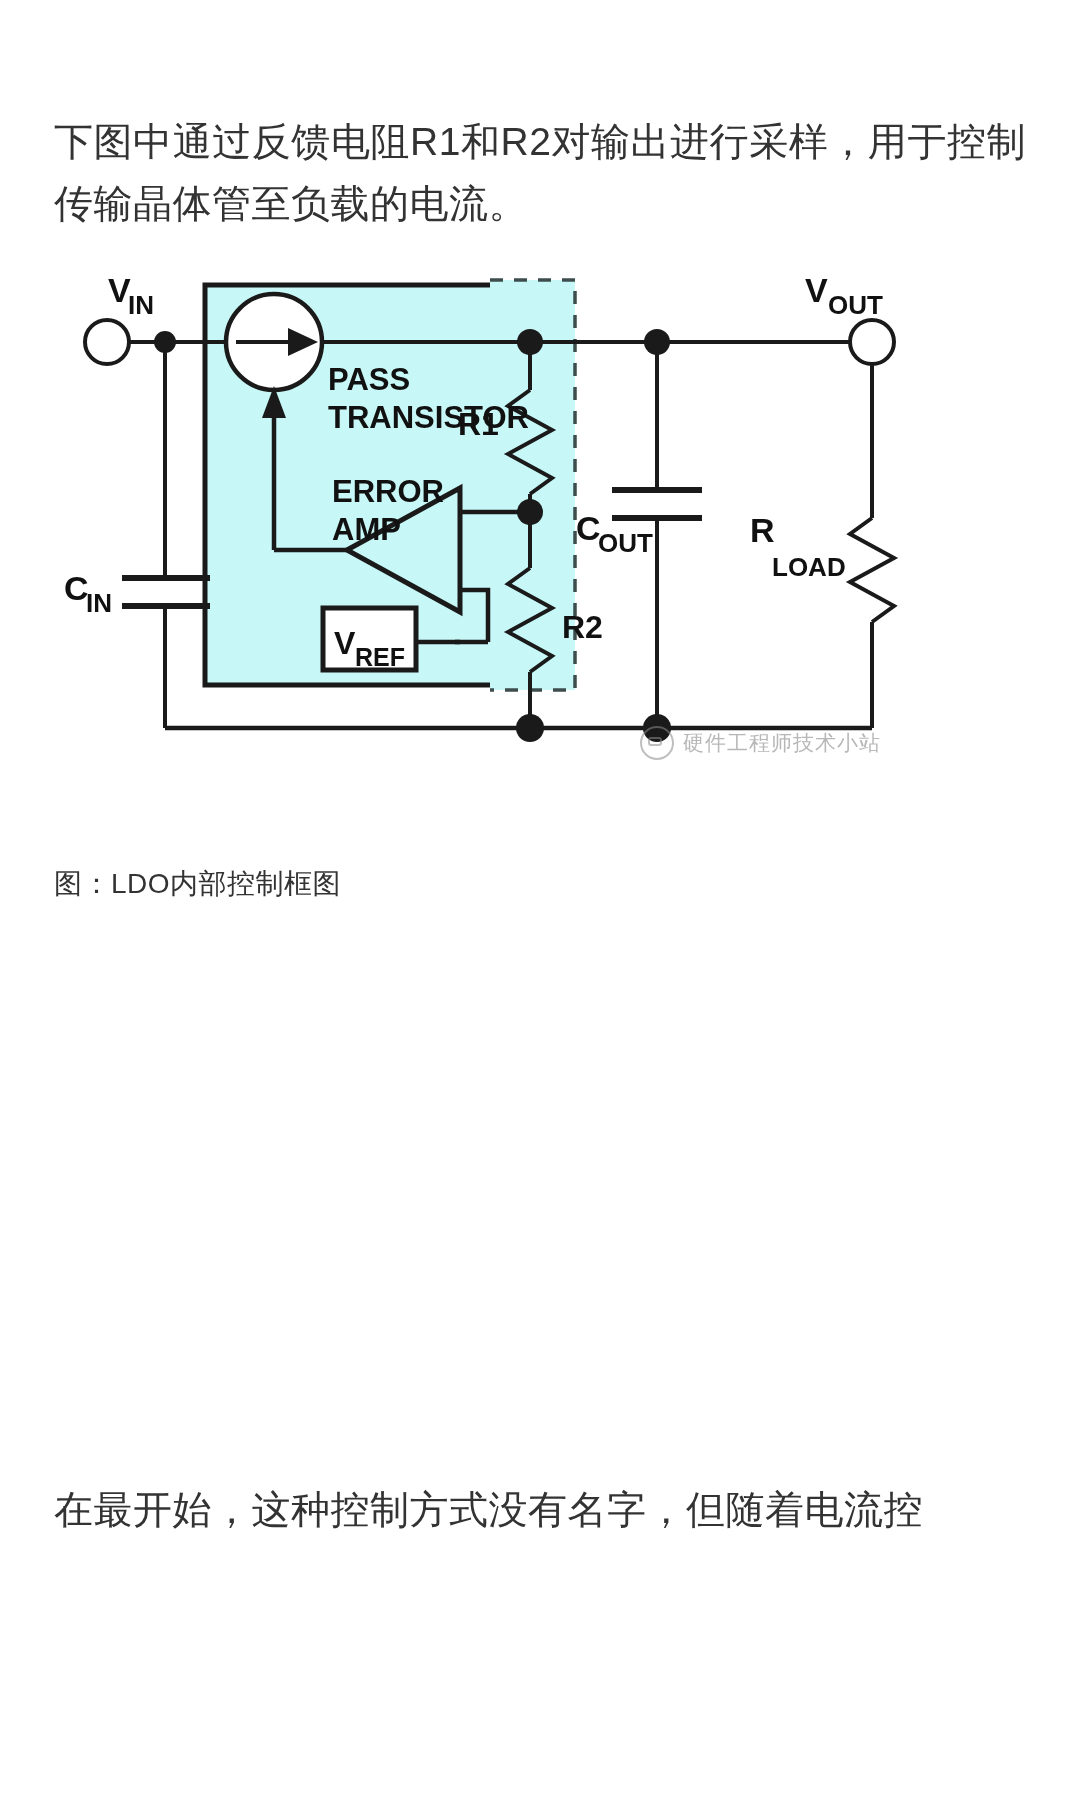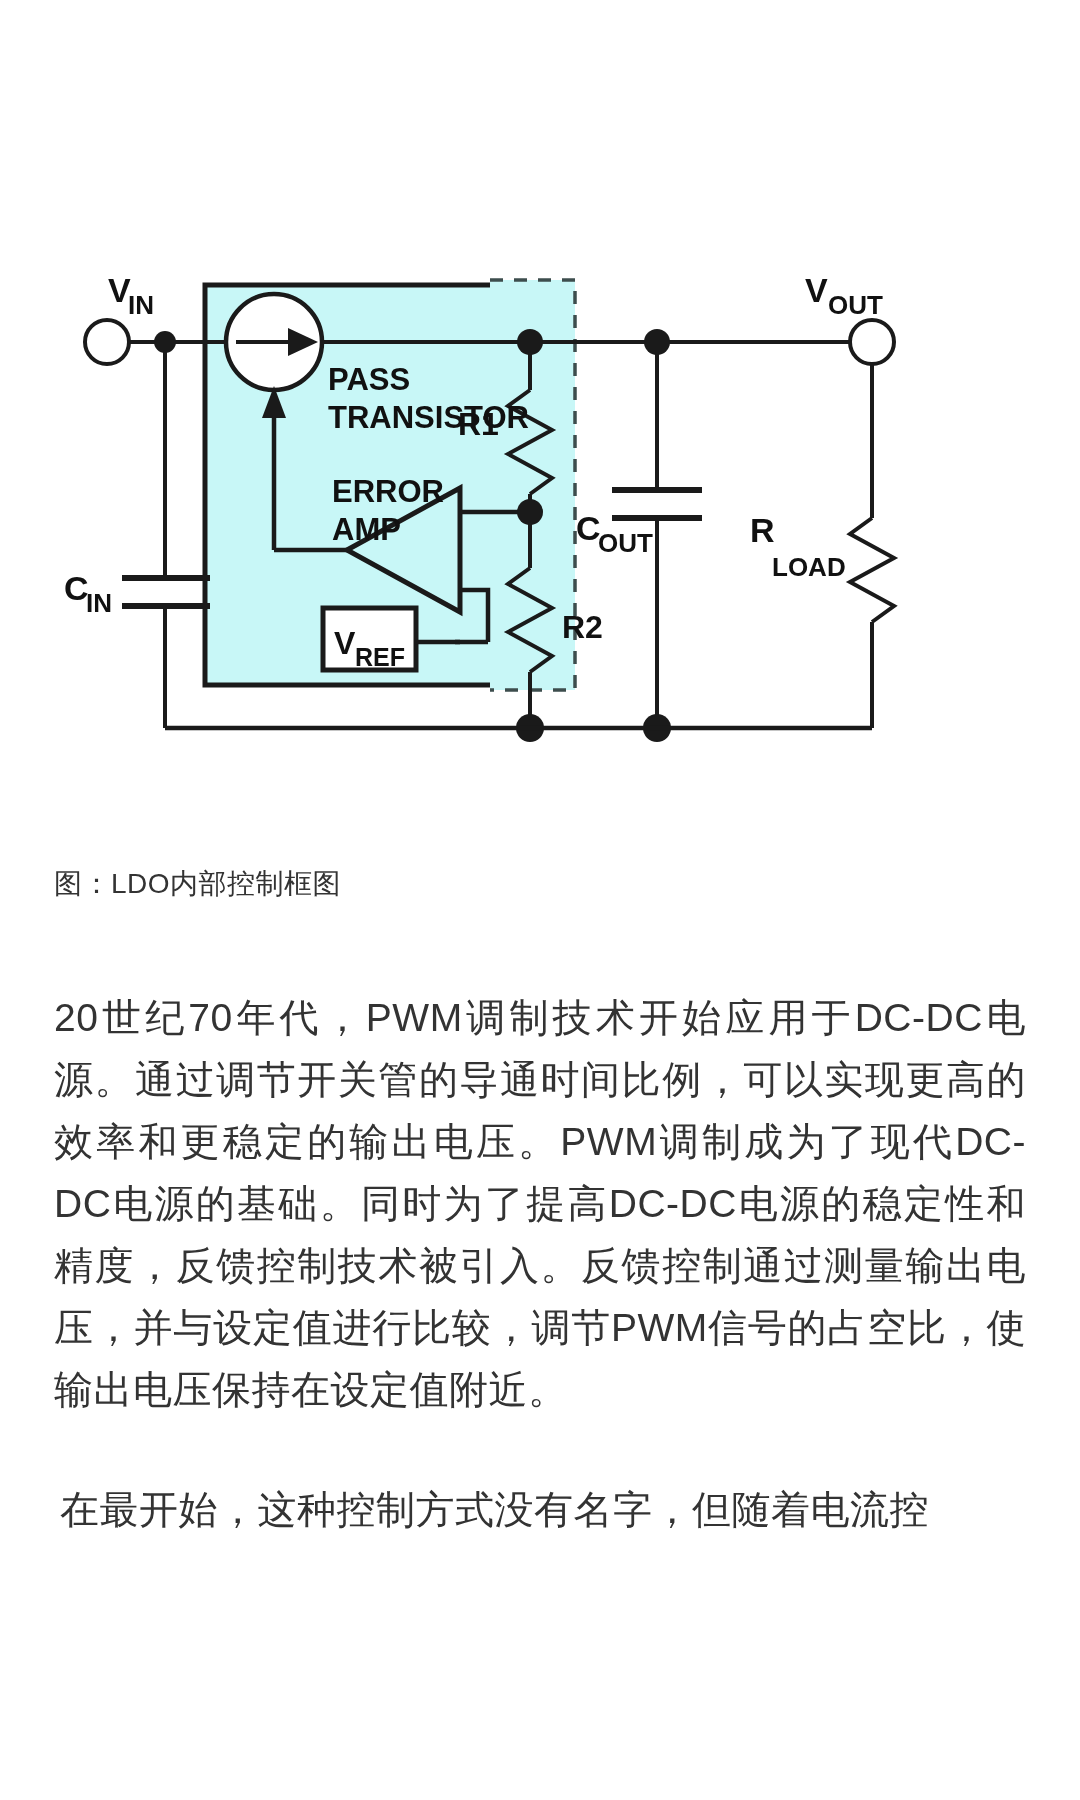--- a/index.html
+++ b/index.html
@@ -12,21 +12,21 @@
 
   .para{
     position:absolute;left:54px;right:54px;
     font-size:39px;line-height:62px;
     color:#333333;letter-spacing:0.5px;
     text-align:justify;
   }
   #para-intro{top:72px;}
   #fig-caption{top:828px;font-size:28px;line-height:56px;}
   #para-pwm{top:948px;}
-  #para-last{top:1440px;margin-left:6px;}
+  #para-last{top:1440px;}
 
   
   .figure{position:absolute;left:60px;top:250px;width:900px;height:540px;}
   .fig-svg{display:block;width:900px;height:540px;}
 
   
   .watermark{
     position:absolute;left:640px;top:726px;
     display:flex;align-items:center;gap:9px;
     opacity:.55;
@@ -40,20 +40,21 @@
     width:14px;height:9px;border:2px solid #8b8b8b;
     border-radius:3px;box-sizing:border-box;
   }
   .wm-text{font-size:21px;color:#7d7d7d;letter-spacing:1px;white-space:nowrap;}
 </style>
 </head>
 <body>
 
 <div class="page">
 
+  <p class="para" id="para-intro">下图中通过反馈电阻R1和R2对输出进行采样，用于控制传输晶体管至负载的电流。</p>
 
   <div class="figure">
     <svg class="fig-svg" viewBox="0 0 900 540">
 
       <rect x="145" y="35" width="345" height="400" fill="#c8f7f7" stroke="#1a1a1a" stroke-width="5"></rect>
 
       <rect x="430" y="30" width="85" height="410" fill="#c8f7f7" stroke="none"></rect>
       <path d="M430 30 H515 V440 H430" fill="none" stroke="#3d4d4d" stroke-width="3.5" stroke-dasharray="13 11"></path>
 
       <line x1="66" y1="92" x2="190" y2="92" stroke="#1a1a1a" stroke-width="4"></line>
@@ -135,20 +136,23 @@
 
       <text x="274" y="404" font-family="Liberation Sans, sans-serif" font-size="32" font-weight="bold" fill="#111" text-anchor="start">V</text>
       <text x="295" y="416" font-family="Liberation Sans, sans-serif" font-size="25" font-weight="bold" fill="#111" text-anchor="start">REF</text>
 
       <text x="398" y="185" font-family="Liberation Sans, sans-serif" font-size="32" font-weight="bold" fill="#111" text-anchor="start">R1</text>
       <text x="502" y="388" font-family="Liberation Sans, sans-serif" font-size="32" font-weight="bold" fill="#111" text-anchor="start">R2</text>
 
     </svg>
   </div>
 
+  <div class="watermark">
+    <span class="wm-logo"></span>
+    <span class="wm-text">硬件工程师技术小站</span>
+  </div>
 
   <p class="para" id="fig-caption">图：LDO内部控制框图</p>
 
-  <p class="para" id="para-pwm">20世纪70年代，PWM调制技术开始应用于DC-DC电源。通过调节开关管的导通时间比例，可以实现更高的效率和更稳定的输出电压。PWM调制成为了现代DC-DC电源的基础。同时为了提高DC-DC电源的稳定性和精度，反馈控制技术被引入。反馈控制通过测量输出电压，并与设定值进行比较，调节PWM信号的占空比，使输出电压保持在设定值附近。</p>
 
   <p class="para" id="para-last">在最开始，这种控制方式没有名字，但随着电流控</p>
 
 </div>
 
 </body></html>

